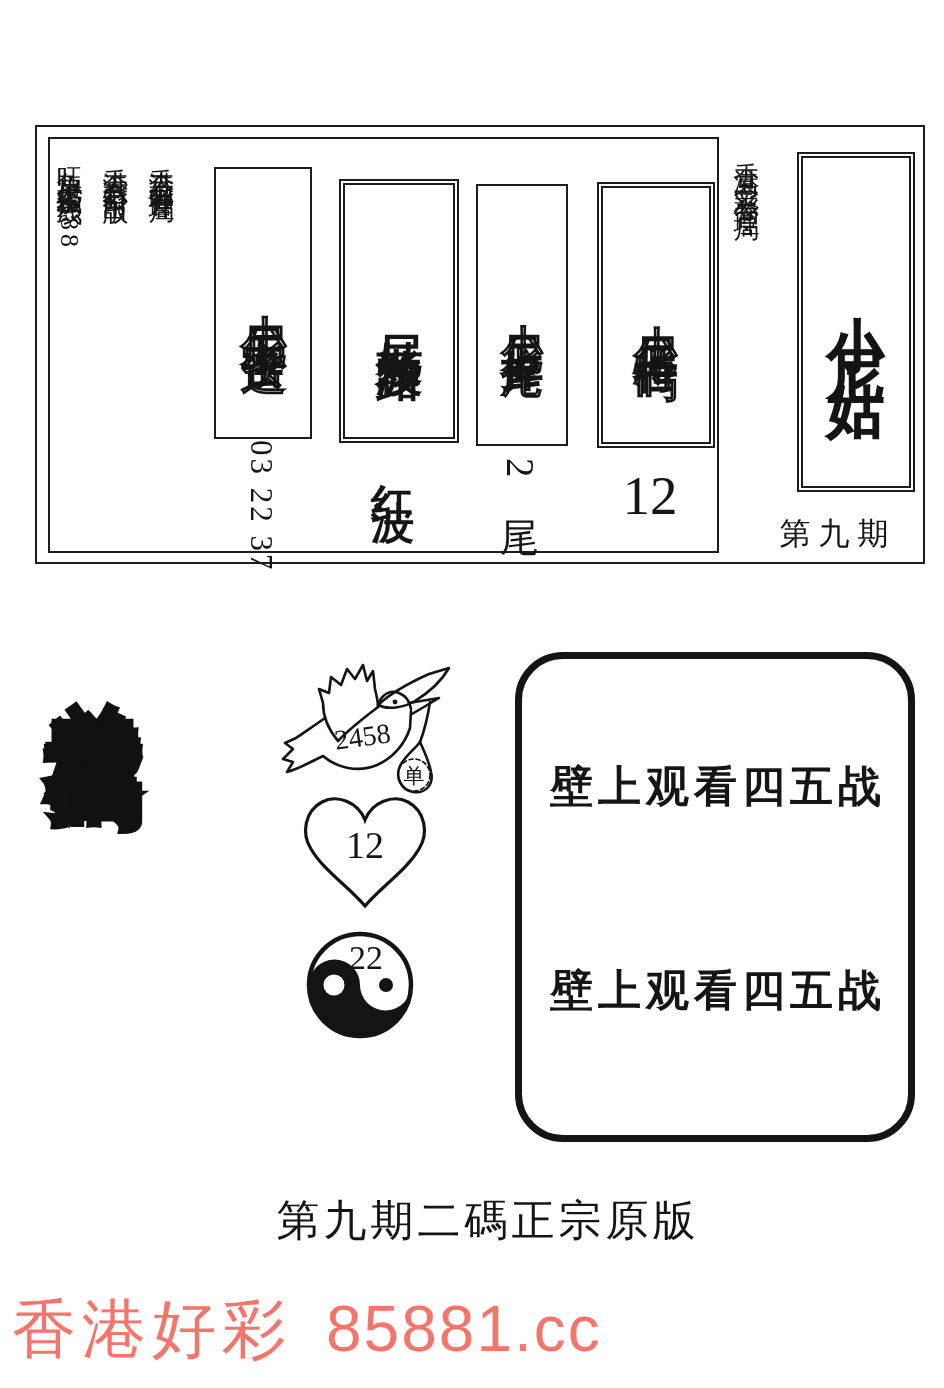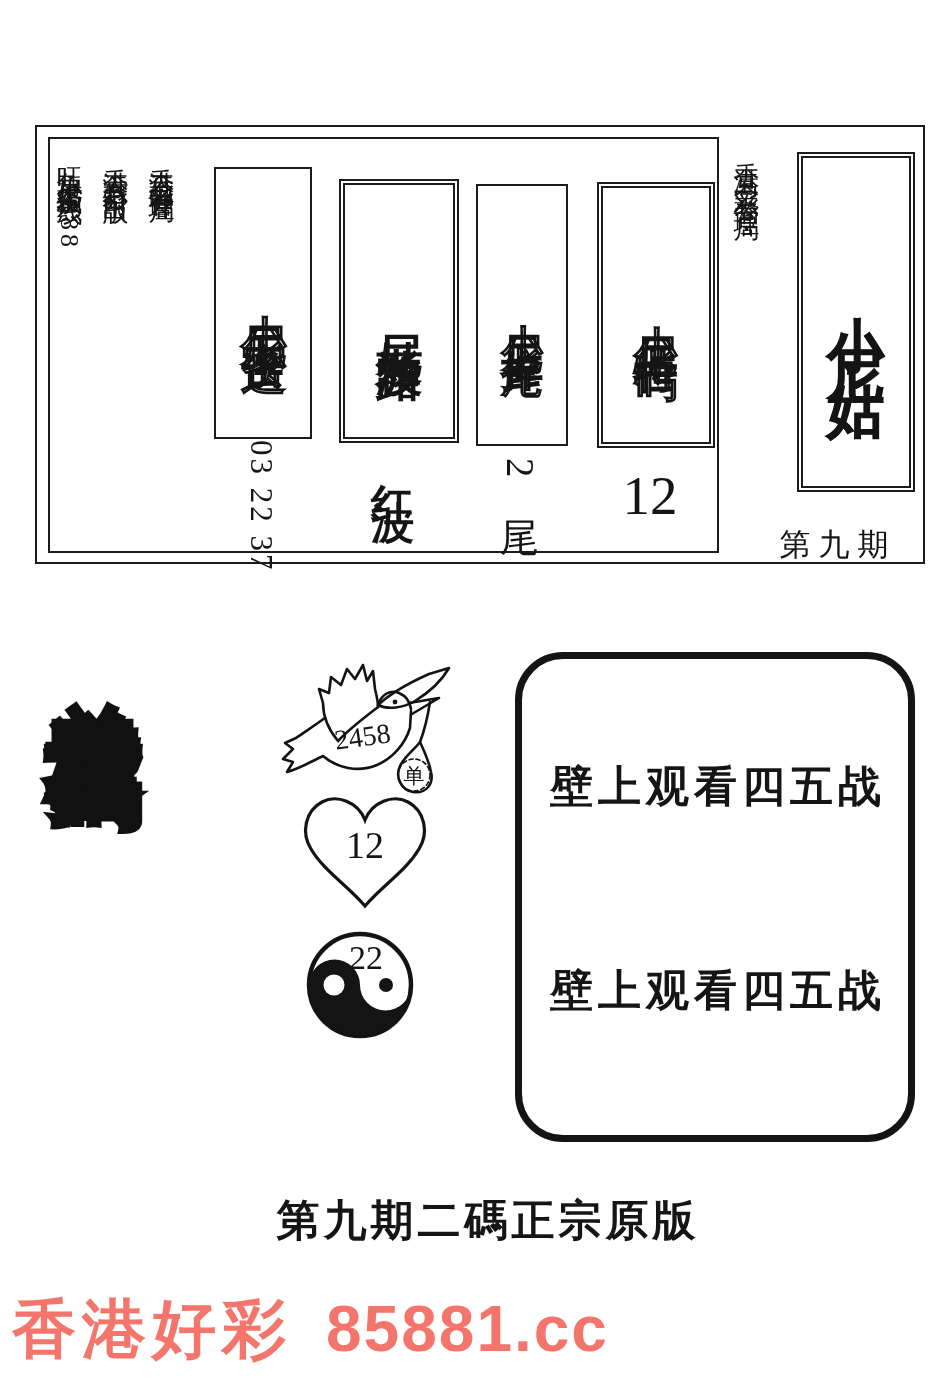--- a/index.html
+++ b/index.html
@@ -35,38 +35,38 @@
   .valwrap{display:flex;align-items:flex-start;justify-content:center;}
   .valA{left:214px;top:440px;width:94px;height:118px;}
   .valA .vtext{font-size:31px;letter-spacing:3px;}
   .valB{left:339px;top:450px;width:108px;height:100px;}
   .valB .vtext{font-size:43px;font-weight:bold;letter-spacing:16px;}
   .valC{left:476px;top:458px;width:88px;height:100px;}
   .valC .vtext{font-size:39px;letter-spacing:12px;}
   .valD{left:597px;top:464px;width:106px;text-align:center;font-size:55px;}
   .masthead-box{left:797px;top:152px;width:106px;height:328px;border:6px double #1c1c1c;}
   .masthead-box .vtext{font-size:57px;font-weight:900;letter-spacing:34px;-webkit-text-stroke:1px #141414;}
-  .issue{left:763px;top:524px;width:150px;text-align:center;font-size:31px;letter-spacing:8px;}
+  .issue{left:763px;top:513px;width:150px;text-align:center;font-size:31px;letter-spacing:8px;}
   
   .series-title{
     left:48px;top:626px;font-size:96px;font-weight:900;letter-spacing:9px;
     -webkit-text-stroke:5px #111;color:#111;
     font-family:"Liberation Sans","DejaVu Sans",sans-serif;
   }
   .poem-box{
     left:515px;top:652px;width:400px;height:490px;border:7px solid #141414;border-radius:48px;
     box-sizing:border-box;display:flex;flex-direction:column;justify-content:space-around;
     padding:26px 18px 42px 24px;
   }
   .poem-line{font-size:43px;font-weight:bold;letter-spacing:5px;white-space:nowrap;text-align:center;}
-  .bottom-title{left:152px;top:1192px;width:672px;text-align:center;font-size:43px;font-weight:bold;letter-spacing:4px;}
+  .bottom-title{left:152px;top:1192px;width:672px;text-align:center;font-size:43px;font-weight:normal;letter-spacing:4px;}
   
   .footer{
     left:12px;top:1296px;white-space:nowrap;line-height:1.05;
-    font-family:"Liberation Sans","DejaVu Sans",sans-serif;font-weight:700;color:#f4756b;
+    font-family:"Liberation Sans","DejaVu Sans",sans-serif;font-weight:400;color:#f4756b;
   }
   .footer .brand{font-size:64px;letter-spacing:6px;margin-right:34px;}
   .footer .site{font-size:64px;letter-spacing:2px;}
   svg text{font-family:"Liberation Serif","DejaVu Serif",serif;fill:#151515;}
 </style>
 </head>
 <body>
 
 <div class="stage">
 

